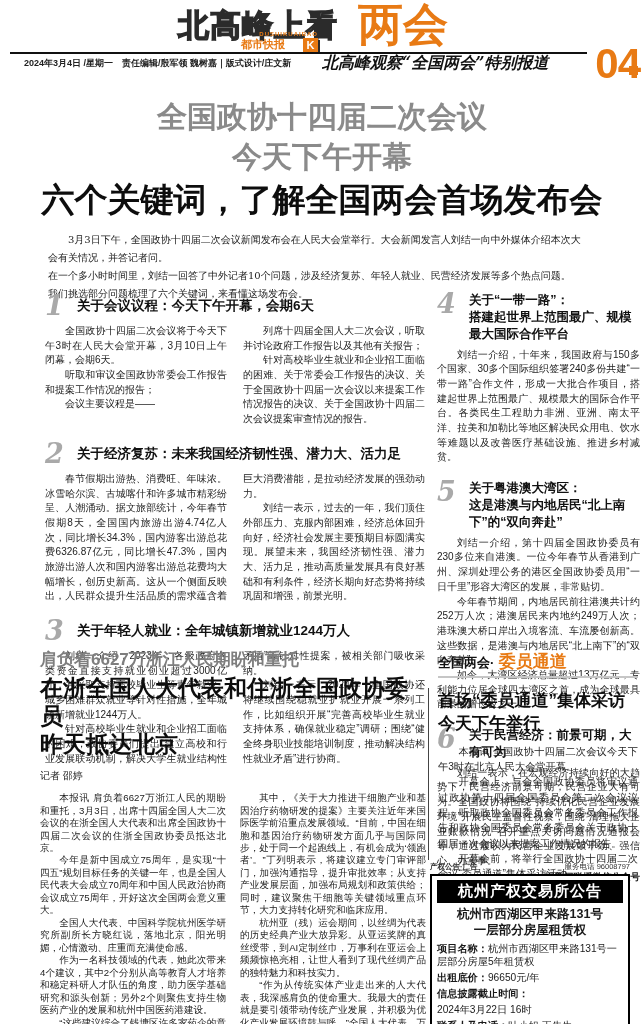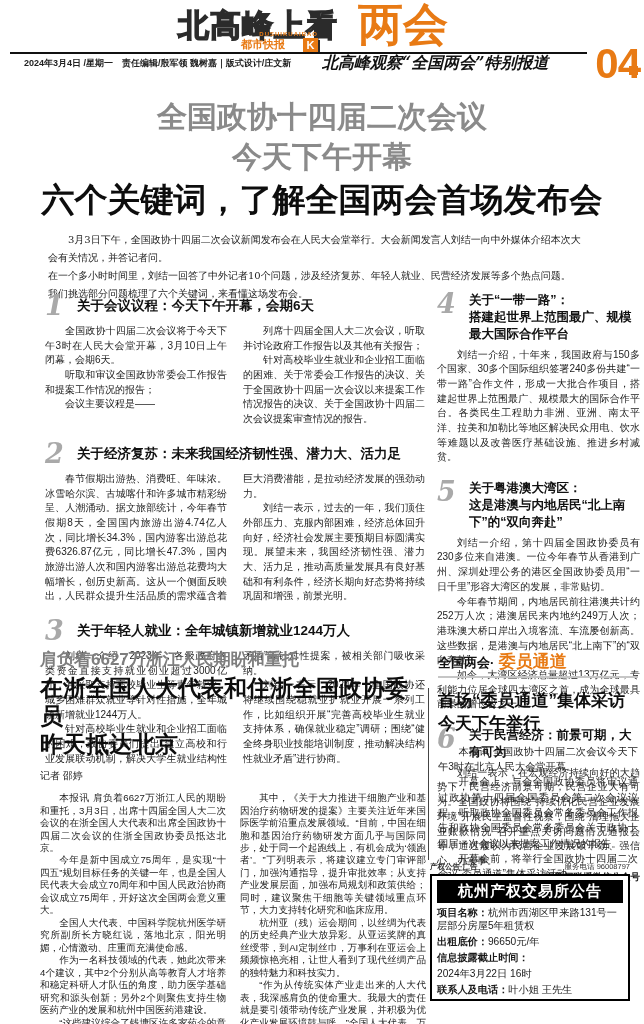--- a/index.html
+++ b/index.html
@@ -223,20 +223,22 @@
       </div>
   </div>
 
   <div class="ad-wrap">
     <div class="ad-kicker">
       <span class="l">产权公告·广告</span>
       <span class="r">服务电话 96008797</span>
     </div>
     <div class="ad-box">
       <div class="ad-title">杭州产权交易所公告</div>
+      <div class="ad-sub">杭州市西湖区甲来路131号
+一层部分房屋租赁权</div>
       <div class="ad-line">
         <span class="ad-label">项目名称：</span><span>杭州市西湖区甲来路131号一层部分房屋5年租赁权</span>
       </div>
       <div class="ad-line">
         <span class="ad-label">出租底价：</span><span>96650元/年</span>
       </div>
       <div class="ad-line">
         <span class="ad-label">信息披露截止时间：</span>
       </div>
       <div class="ad-line">

